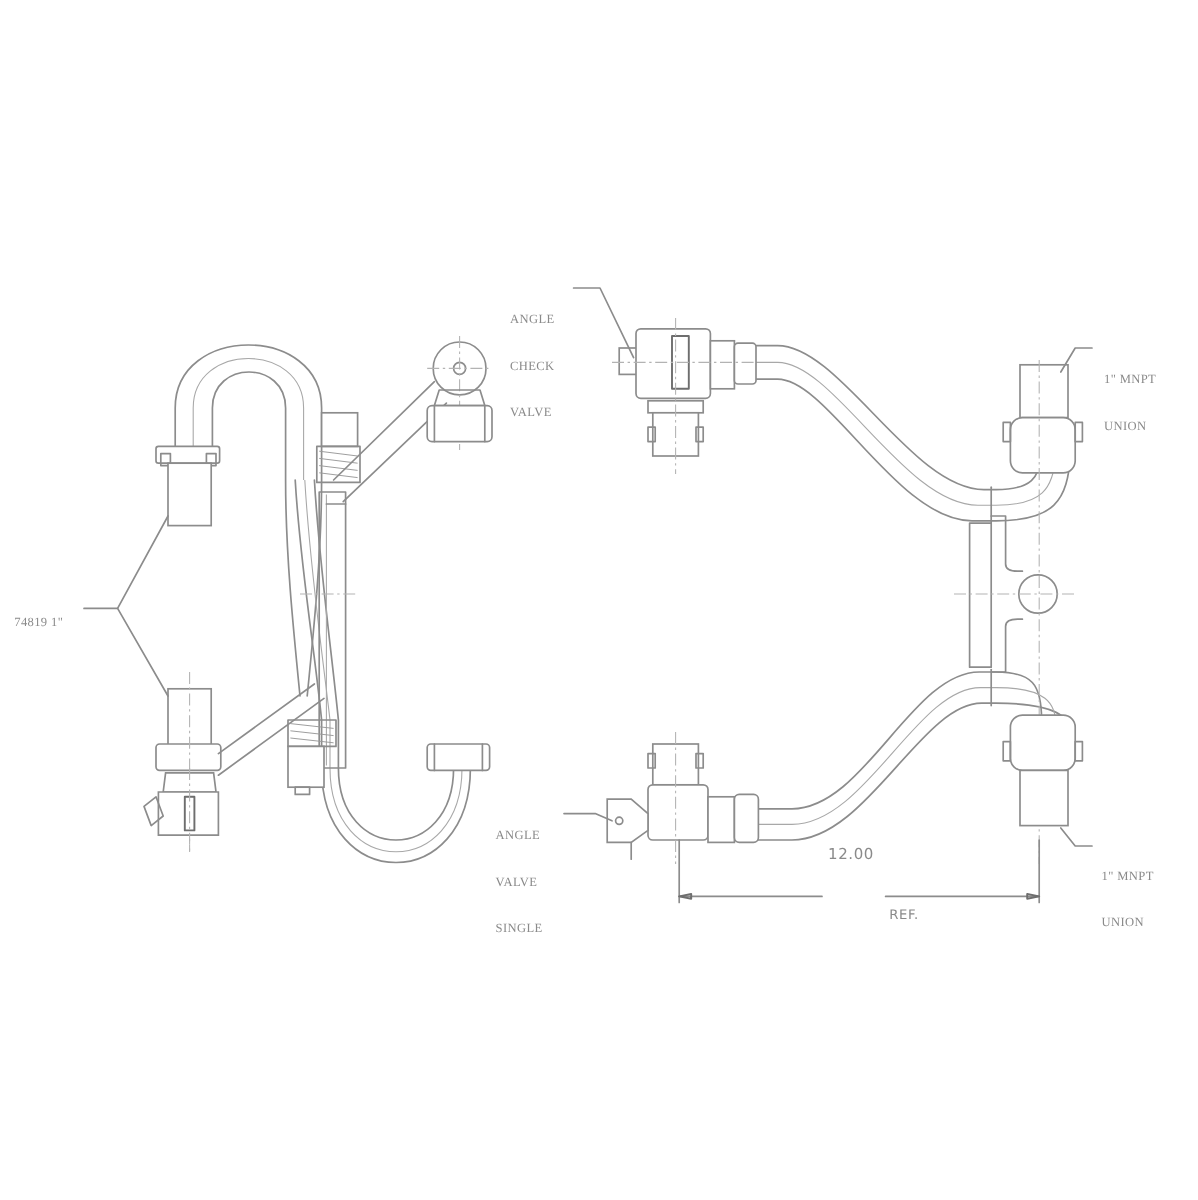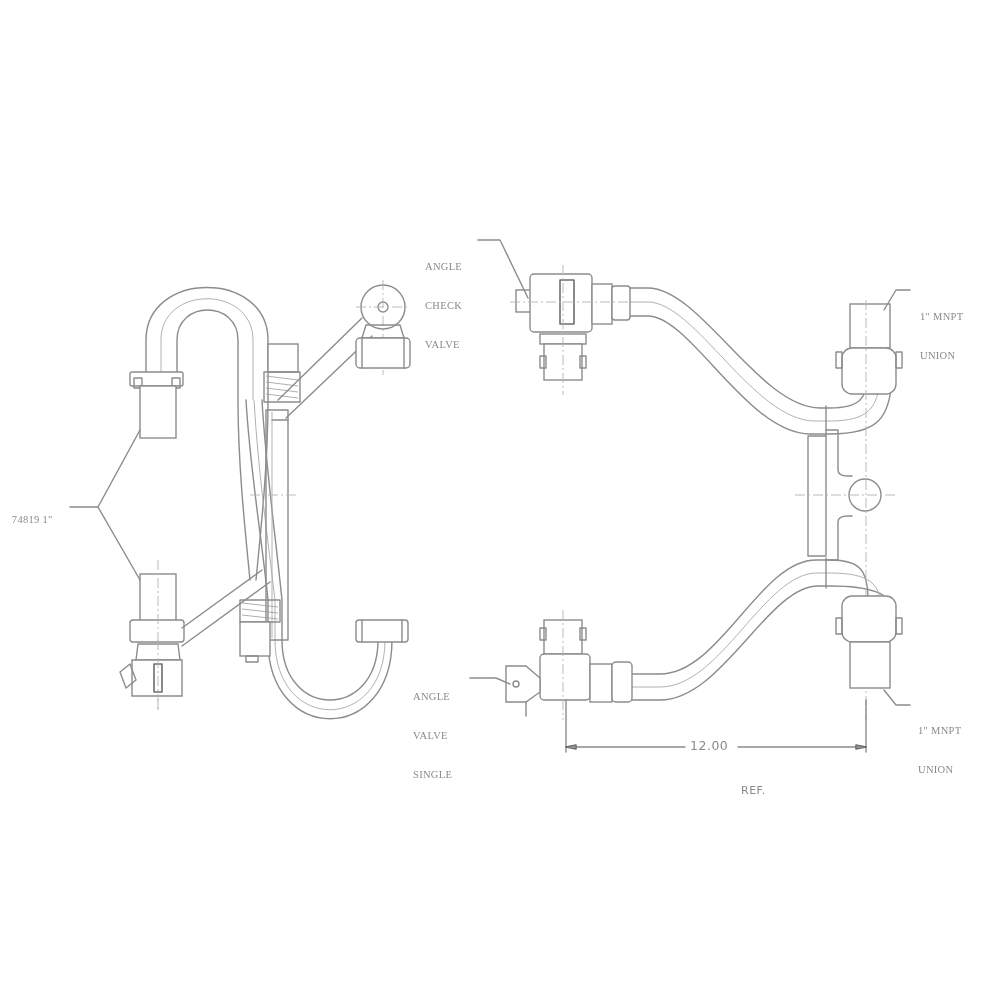--- a/index.html
+++ b/index.html
@@ -209,14 +209,14 @@
   <div>ANGLE</div>
   <div>VALVE</div>
   <div>SINGLE</div>
 </div>
 
 <div class="lbl" style="left:918px; top:698px;">
   <div>1" MNPT</div>
   <div>UNION</div>
 </div>
 
-<div class="dim" style="left:690px; top:738px;text-align:right;">12.00</div>
-<div class="dim" style="left:741px; top:756px; font-size:11px;margin-top:28px;">REF.</div>
+<div class="dim" style="left:690px; top:704px;text-align:right;">12.00</div>
+<div class="dim" style="left:741px; top:756px; font-size:11px;">REF.</div>
 
 </body></html>

